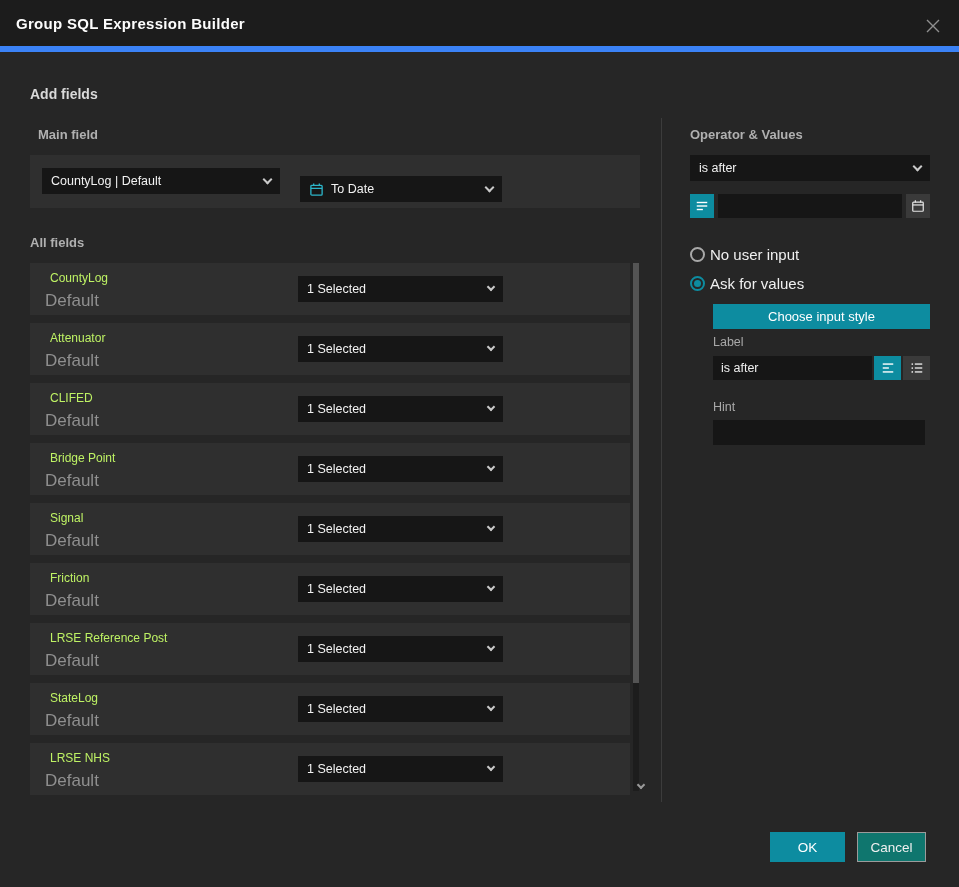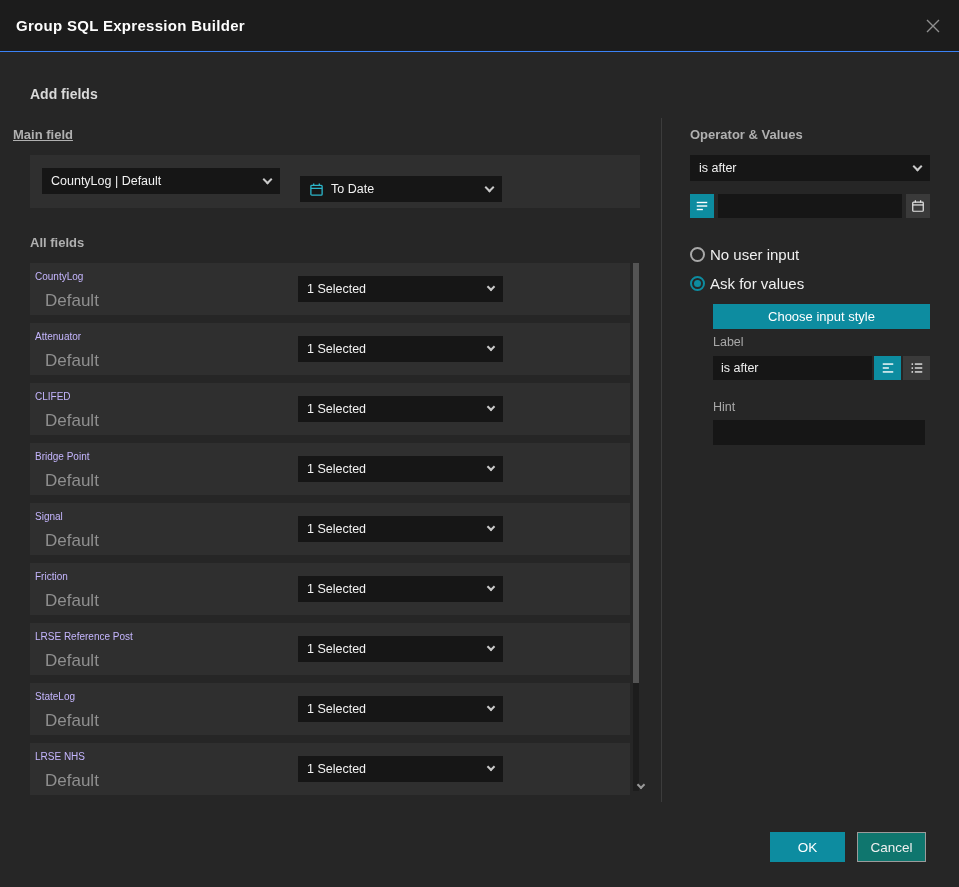--- a/index.html
+++ b/index.html
@@ -5,41 +5,41 @@
   :root { --accent:#0d8ca0; }
   * { box-sizing:border-box; margin:0; padding:0; }
   html,body { width:959px; height:887px; }
   body {
     position:relative; overflow:hidden;
     background:#262626; color:#eee;
     font-family:"Liberation Sans", sans-serif;
   }
   
   .dlg-header { position:absolute; left:0; top:0; width:959px; height:52px;
-    background:#1c1c1c; border-bottom:1px solid #3b82f6;
+    background:#1c1c1c; border-bottom:6px solid #3b82f6;
     display:flex; align-items:center; padding:0 16px; }
   .dlg-title { font-size:15px; font-weight:bold; color:#fdfdfd; letter-spacing:.3px; }
   .close-btn { position:absolute; right:14px; top:14px; width:24px; height:24px;
     display:flex; align-items:center; justify-content:center; color:#8f8f8f; cursor:pointer; }
 
   .sec-heading { position:absolute; font-size:14px; font-weight:bold; color:#d9d9d9; }
   .sub-label   { position:absolute; font-size:13px; font-weight:bold; color:#b0b0b0; }
   .cap         { position:absolute; font-size:12.5px; color:#a9a9a9; }
 
   .strip { position:absolute; background:#2f2f2f; }
 
   .select { background:#161616; height:26px; display:flex; align-items:center;
     padding:0 9px; font-size:12.5px; color:#f2f2f2; cursor:pointer; }
   .select .sel-text { flex:1; white-space:nowrap; overflow:hidden; }
   .chev { width:7px; height:7px; border-right:2px solid #c9c9c9; border-bottom:2px solid #c9c9c9;
     transform:rotate(45deg); flex:none; margin-left:8px; margin-top:-4px; }
   .chev.sm { width:6px; height:6px; }
 
   .field-row { position:absolute; left:30px; width:600px; height:52px; background:#2f2f2f; }
-  .fr-name { position:absolute; left:5px; top:8px;  font-size:10px; color:#c4b5fd; }
+  .fr-name { position:absolute; left:20px; top:8px;  font-size:12px; color:#bef264; }
   .fr-sub  { position:absolute; left:15px; top:28px; font-size:17px; color:#8f8f8f; }
   .fr-select { position:absolute; left:268px; top:13px; width:205px; }
 
   .v-divider { position:absolute; left:661px; top:118px; width:1px; height:684px; background:#3c3c3c; }
 
   .sb-track { position:absolute; left:633px; top:263px; width:6px; height:528px; background:#1d1d1d; }
   .sb-thumb { position:absolute; left:633px; top:263px; width:6px; height:420px; background:#545454; cursor:grab; }
   .sb-down  { position:absolute; left:630px; top:786px; }
 
   .tbox { background:#161616; border:none; outline:none; height:24px; color:#f0f0f0;
@@ -84,21 +84,21 @@
 <div class="dlg-header">
   <span class="dlg-title">Group SQL Expression Builder</span>
 </div>
 <div class="close-btn">
   <svg width="16" height="16" viewBox="0 0 16 16">
       <path d="M2 2 L14 14 M14 2 L2 14" stroke="currentColor" stroke-width="1.4"></path>
     </svg>
 </div>
 
 <div class="sec-heading" style="left:30px; top:86px;">Add fields</div>
-<div class="sub-label" style="left:13px; top:127px;text-decoration:underline;">Main field</div>
+<div class="sub-label" style="left:38px; top:127px;">Main field</div>
 
 <div class="strip" style="left:30px; top:155px; width:610px; height:53px;">
   <div class="select" style="position:absolute; left:12px; top:13px; width:238px;">
     <span class="sel-text">CountyLog | Default</span>
     <span class="chev"></span>
   </div>
   <div class="select" style="position:absolute; left:270px; top:13px; width:202px;margin-top:8px;">
     <span style="color:#2cb5c9; margin-right:7px;">
       <svg width="15" height="15" viewBox="0 0 16 16" fill="none" stroke="currentColor" stroke-width="1.4">
         <rect x="2" y="3.5" width="12" height="10.5" rx="1"></rect>

